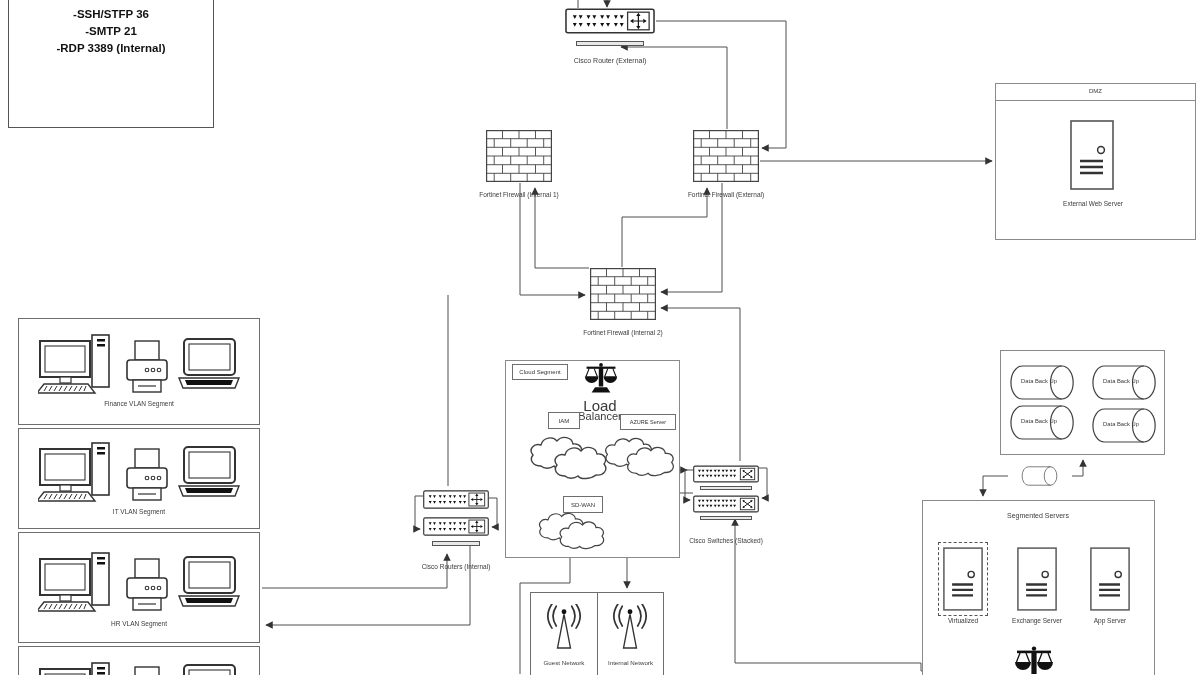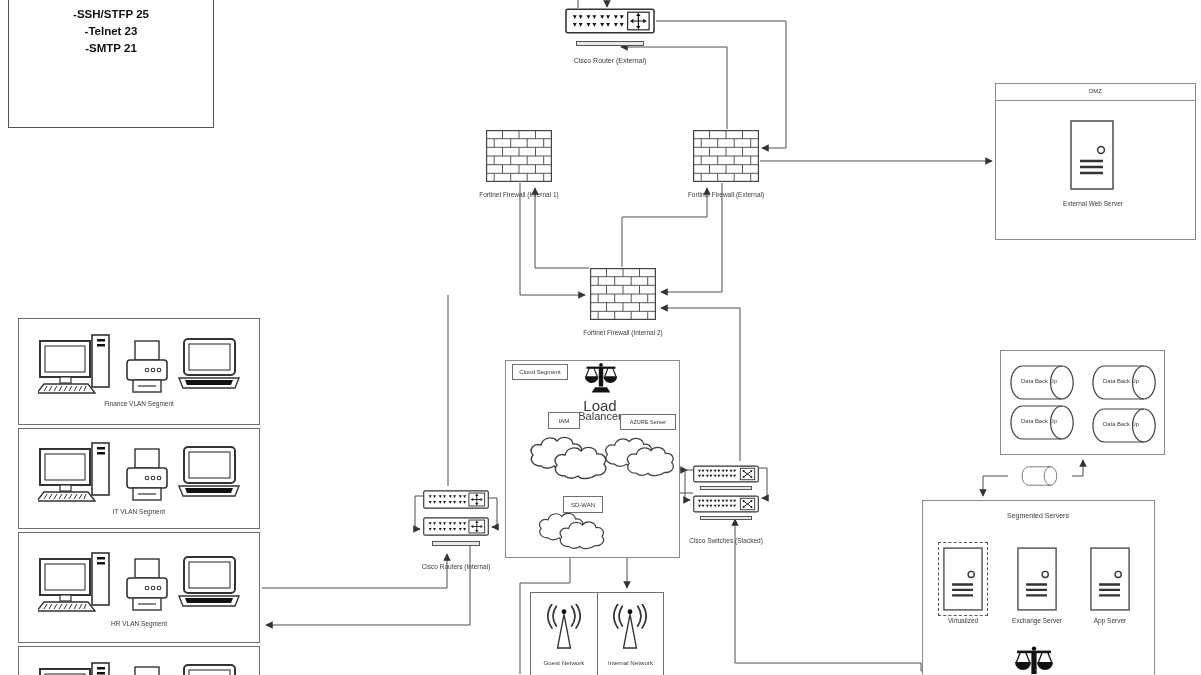--- a/index.html
+++ b/index.html
@@ -166,23 +166,23 @@
     <path d="M1037,613 V644" marker-end="url(#arr)"></path>
     <path d="M1110,613 V658 H1061" marker-end="url(#arr)"></path>
     <path d="M423,496 H415 V529 H420" marker-end="url(#arr)"></path>
     <path d="M489,498 H497 V527 H492" marker-end="url(#arr)"></path>
     <path d="M693,470 H685 V500 H690" marker-end="url(#arr)"></path>
     <path d="M759,468 H767 V498 H762" marker-end="url(#arr)"></path>
   </g>
 </svg>
 
 <div class="note" style="left:8px;top:-19px;width:206px;height:147px;">
-  <div>-SSH/STFP 25</div>
-  <div>-Telnet 23</div>
+  <div>-SSH/STFP 36</div>
   <div>-SMTP 21</div>
+  <div>-RDP 3389 (Internal)</div>
 </div>
 
 <svg class="ico node" style="left:565px;top:8px;" width="90" height="26">
       <use href="#icon-router-unit"></use>
     </svg>
 <div class="basebar node" style="left:576px;top:41px;width:68px;height:5px;"></div>
 <div class="lbl f7 node" style="left:540px;top:57px;width:140px;">Cisco Router (External)</div>
 
 <div class="bigbox node" style="left:995px;top:83px;width:201px;height:157px;"></div>
 <div class="abs node" style="left:995px;top:100px;width:201px;border-top:1px solid #8a8a8a;"></div>

